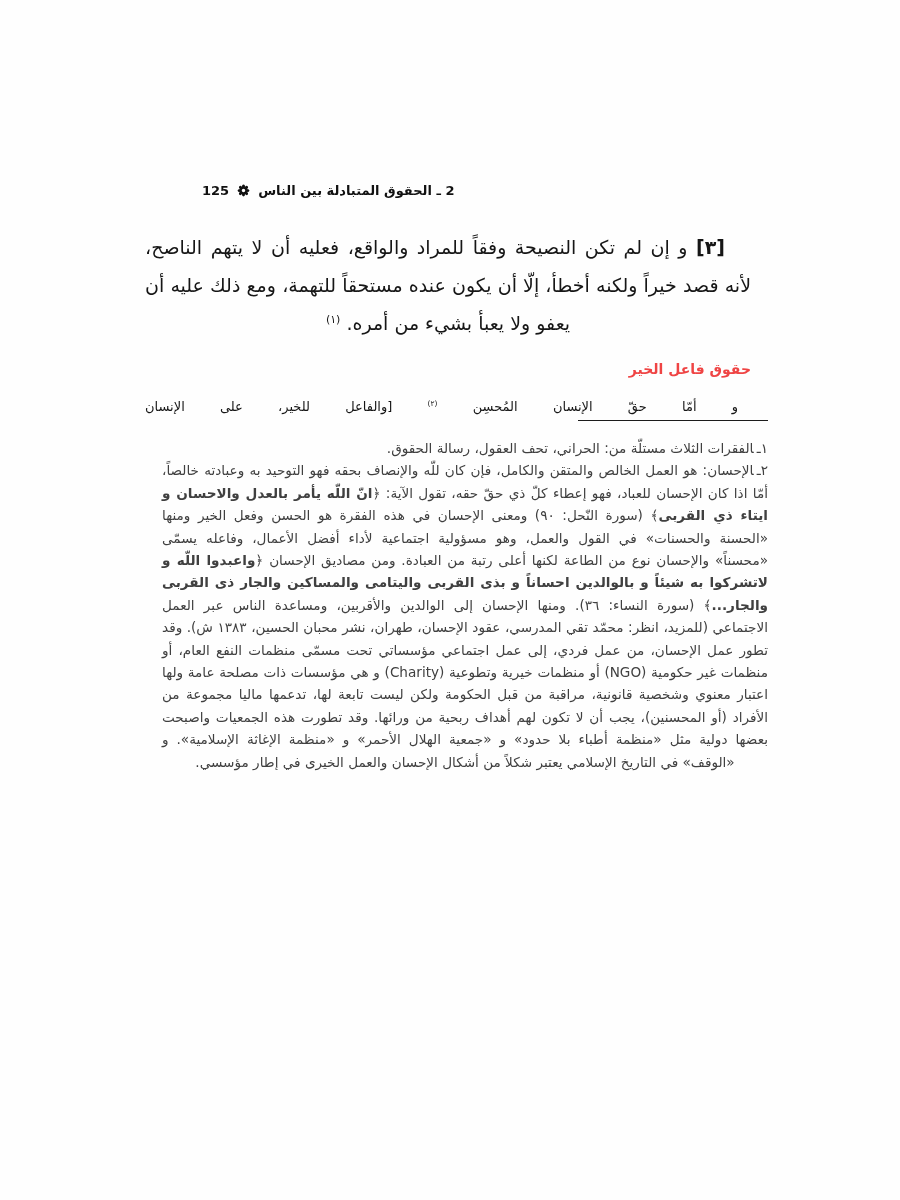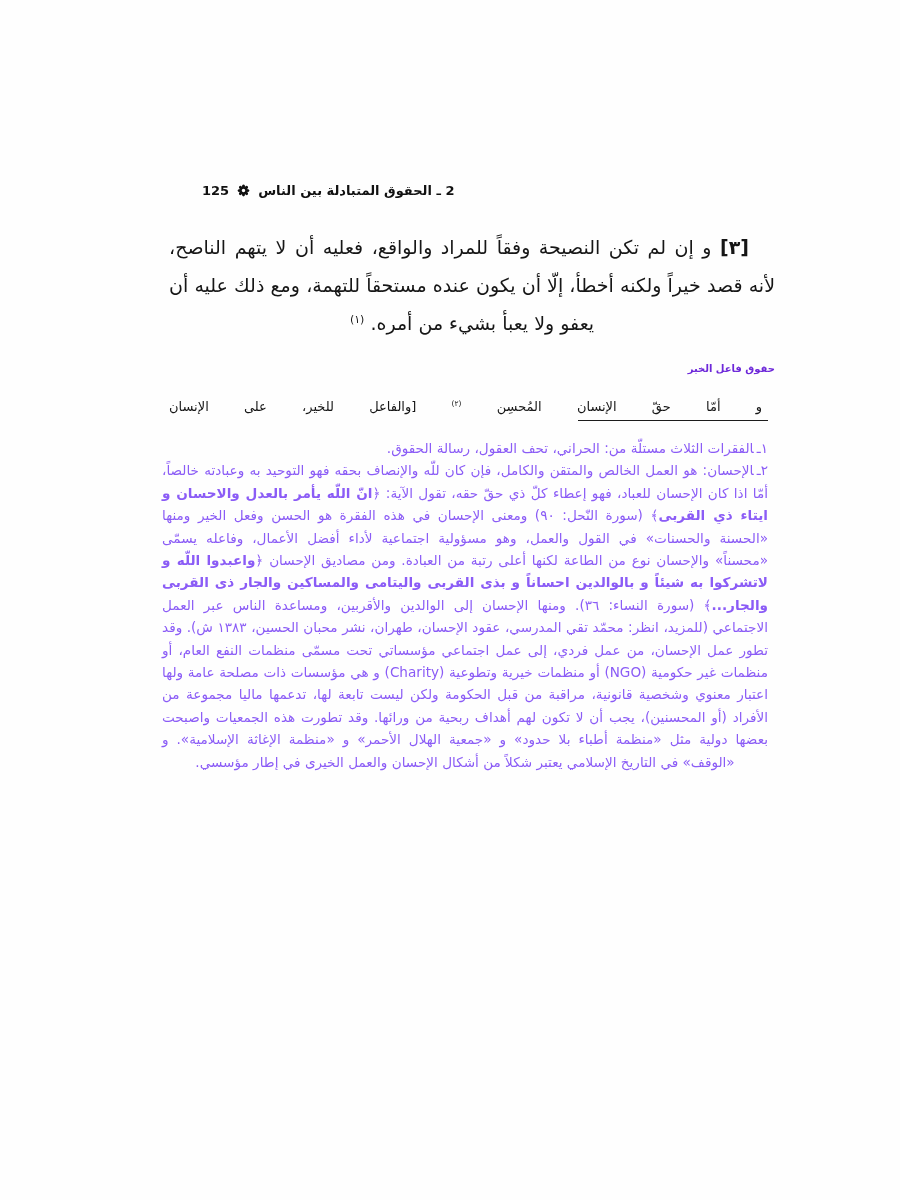--- a/index.html
+++ b/index.html
@@ -17,51 +17,51 @@
   .running-header{
     position:absolute;top:183px;left:202px;
     display:flex;align-items:center;gap:8px;
     direction:rtl;
     font-size:13px;font-weight:bold;color:#111;
     white-space:nowrap;
   }
   .running-header .flower{display:inline-flex;align-items:center;}
   
   .main-block{
-    position:absolute;top:228px;right:125px;width:606px;
+    position:absolute;top:228px;right:149px;width:606px;
   }
   .para-1{
     margin:0;
     font-size:19px;line-height:38px;
     text-align:justify;text-align-last:center;
     text-indent:26px;
   }
   .marker{font-weight:bold;}
   sup.fnref{font-size:0.58em;vertical-align:super;line-height:0;}
   .section-heading{
     margin:15px 0 0 0;
-    font-size:10px;font-weight:bold;color:#6d28d9;
+    font-size:14px;font-weight:bold;color:#ef4444;
     line-height:24px;text-align:right;
   }
   .para-2{
     margin:7px 0 0 0;
     font-size:13px;line-height:38px;
     text-align:justify;text-align-last:justify;
     text-indent:13px;
   }
   
   .fn-divider{
     position:absolute;top:420px;right:132px;
     width:190px;height:0;
     border:none;border-top:1.6px solid #1c1c1c;
     margin:0;
   }
   .footnotes{
     position:absolute;top:437px;right:132px;width:606px;
-    font-size:13.6px;line-height:22.4px;color:#8b5cf6;
+    font-size:13.6px;line-height:22.4px;color:#404040;
   }
   .footnote{margin:0;text-align:justify;}
   .footnote:last-child{text-align-last:center;}
   .fn-num{margin-left:3px;}
   .quran{font-weight:bold;}
 </style>
 </head>
 <body>
 
 <div class="page">

